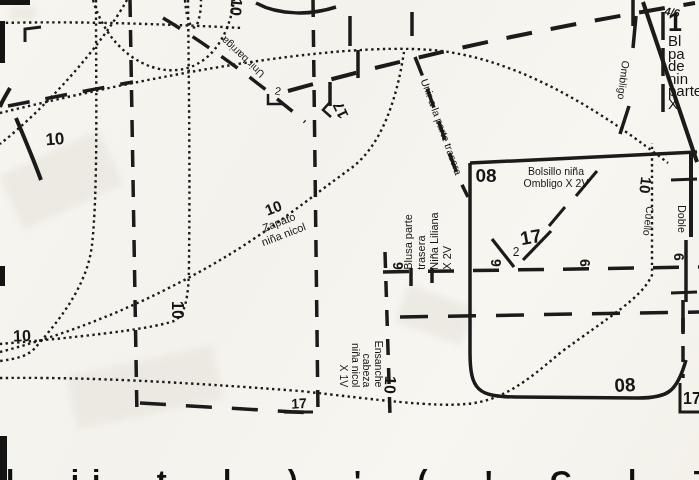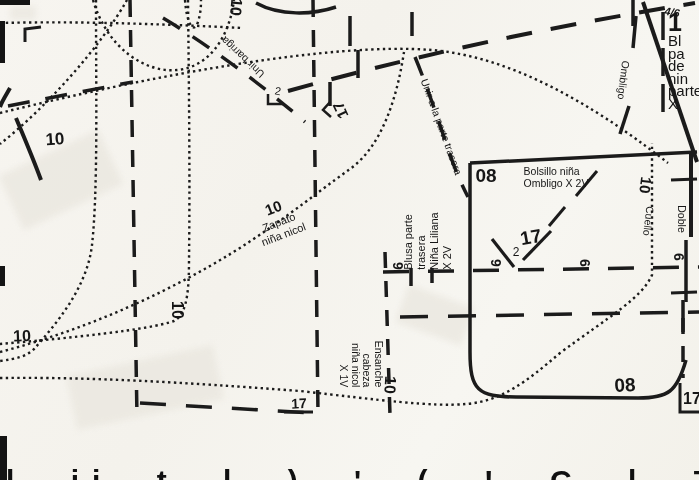--- a/index.html
+++ b/index.html
@@ -116,21 +116,21 @@
   <div class="num">1</div>
   <div class="ln">Bl</div>
   <div class="ln">pa</div>
   <div class="ln">de</div>
   <div class="ln">nin</div>
   <div class="ln">parte</div>
   <div class="ln">X</div>
 </div>
 
 <span class="lbl bold" style="left:486px;top:176px;font-size:19px;">08</span>
-<div class="lbl blk" style="left:556px;top:177px;font-size:10.5px;text-align:left;transform:translate(-50%,-50%);">
+<div class="lbl blk" style="left:556px;top:177px;font-size:10.5px;text-align:center;transform:translate(-50%,-50%);">
   <div>Bolsillo niña</div>
   <div>Ombligo X 2V</div>
 </div>
 <span class="lbl bold" style="left:531px;top:238px;--r:-10deg;font-size:19px;">17</span>
 <span class="lbl" style="left:516px;top:253px;font-size:12px;">2</span>
 <span class="lbl bold" style="left:625px;top:386px;--r:-3deg;font-size:19px;">08</span>
 <span class="lbl bold" style="left:397px;top:266px;--r:90deg;font-size:14px;">9</span>
 <span class="lbl bold" style="left:495px;top:263px;--r:90deg;font-size:14px;">9</span>
 <span class="lbl bold" style="left:584px;top:263px;--r:90deg;font-size:14px;">6</span>
 <span class="lbl bold" style="left:678px;top:257px;--r:90deg;font-size:14px;">6</span>

